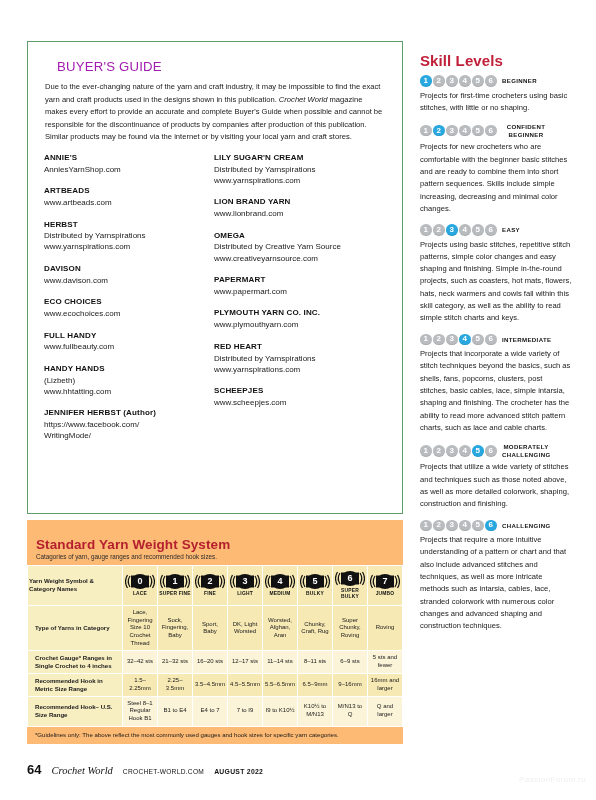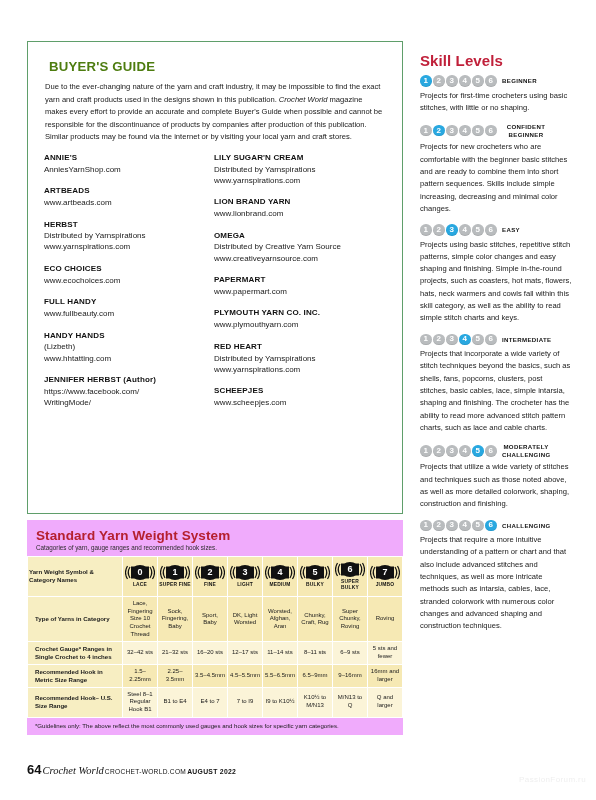--- a/index.html
+++ b/index.html
@@ -17,25 +17,25 @@
   
   .buyers-box{
     position:absolute;
     left:27px; top:41px; width:376px; height:473px;
     border:1.2px solid #5f9e6a;
     box-sizing:border-box;
     background:#fff;
   }
   .bg-inner{padding:17px 17px 0 17px;}
   .bg-title{
-    color:#4d7c0f;
+    color:#a21caf;
     font-size:13.2px;
-    font-weight:bold;
+    font-weight:normal;
     letter-spacing:.2px;
-    margin:0 0 7px 4px;
+    margin:0 0 7px 12px;
   }
   .bg-body{
     font-size:7.6px;
     line-height:1.65;
     color:#1a1a1a;
     text-align:left;
     margin:0;
   }
   .bg-body em{font-style:italic;}
 
@@ -105,23 +105,23 @@
     font-size:7.6px;
     line-height:1.62;
     color:#1a1a1a;
     margin:0;
   }
 
   
   .yarn-box{
     position:absolute;
     left:27px; top:520px; width:376px;
-    background:#f0abfc;
+    background:#fdba74;
     box-sizing:border-box;
-    padding:8px 0 0 0;
+    padding:17px 0 0 0;
   }
   .yarn-title{
     color:#b5202f;
     font-size:13.5px;
     font-weight:bold;
     margin:0 0 1px 9px;
     letter-spacing:.1px;
   }
   .yarn-sub{
     font-size:6.3px;
@@ -185,21 +185,21 @@
   .yarn-note{
     font-size:6.1px;
     color:#1a1a1a;
     margin:4px 0 6px 8px;
   }
 
   
   .footer{
     position:absolute;
     left:27px; bottom:23px;
-    display:flex;align-items:baseline;gap:1px;
+    display:flex;align-items:baseline;gap:10px;
   }
   .pg-num{font-size:13px;font-weight:bold;color:#111;}
   .mag-name{font-family:"Liberation Serif",serif;font-style:italic;font-size:10.5px;color:#111;}
   .mag-url{font-size:6.6px;letter-spacing:.3px;color:#111;}
   .mag-date{font-size:6.8px;font-weight:bold;letter-spacing:.3px;color:#111;}
   .watermark{
     position:absolute;
     right:10px; bottom:16px;
     font-size:8px;
     color:#efefef;
@@ -225,20 +225,24 @@
           <div class="brand-line">AnniesYarnShop.com</div>
         </div>
         <div class="brand">
           <div class="brand-name">ARTBEADS</div>
           <div class="brand-line">www.artbeads.com</div>
         </div>
         <div class="brand">
           <div class="brand-name">HERBST</div>
           <div class="brand-line">Distributed by Yarnspirations</div>
           <div class="brand-line">www.yarnspirations.com</div>
+        </div>
+        <div class="brand">
+          <div class="brand-name">DAVISON</div>
+          <div class="brand-line">www.davison.com</div>
         </div>
         <div class="brand">
           <div class="brand-name">ECO CHOICES</div>
           <div class="brand-line">www.ecochoices.com</div>
         </div>
         <div class="brand">
           <div class="brand-name">FULL HANDY</div>
           <div class="brand-line">www.fullbeauty.com</div>
         </div>
         <div class="brand">

